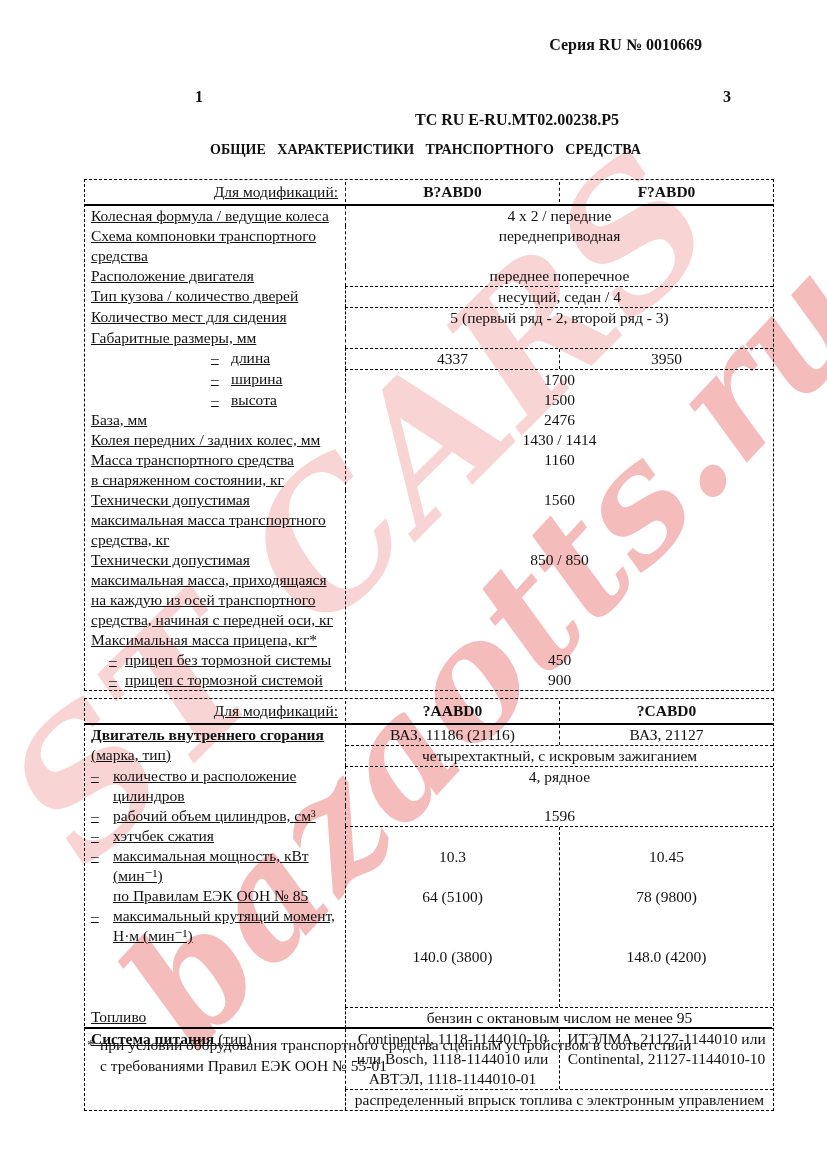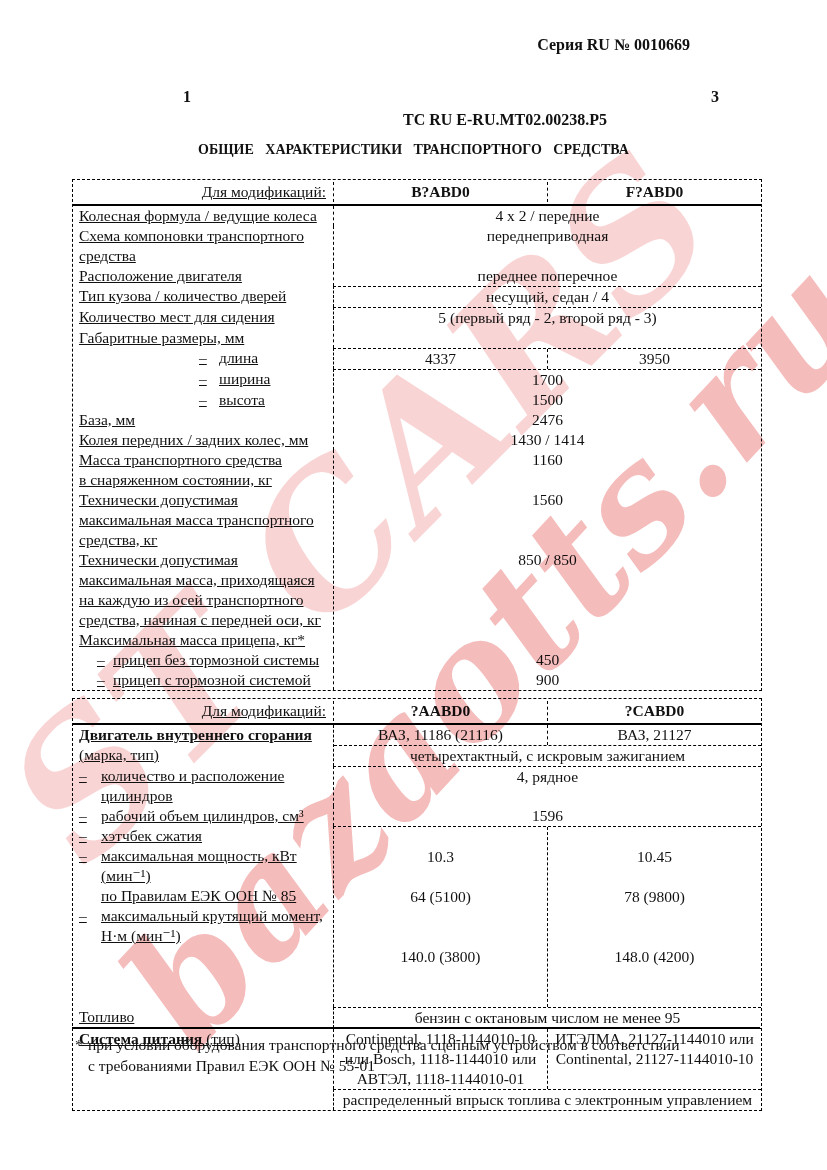--- a/index.html
+++ b/index.html
@@ -1,21 +1,21 @@
 <!DOCTYPE html>
 <html><head>
 <meta charset="utf-8">
 <style>
   html,body{margin:0;padding:0;}
   body{
     width:827px;height:1170px;position:relative;overflow:hidden;
     background:#ffffff;color:#111;
     font-family:"Liberation Serif","DejaVu Serif",serif;
   }
-  .abs{position:absolute;}
+  .abs{position:absolute;margin-left:12px;}
   
   .series{top:36px;left:0;width:690px;text-align:right;font-weight:bold;font-size:16px;}
   .pagenum{top:88px;font-weight:bold;font-size:16px;}
   .num1{left:183px;}
   .num3{left:711px;}
   .approval{top:111px;left:300px;width:410px;text-align:center;font-weight:bold;font-size:16px;}
   .sectitle{top:142px;left:0;width:827px;text-align:center;font-weight:bold;font-size:14px;word-spacing:8px;}
   
   .tables{top:179px;left:72px;width:690px;}
   .t{border:1px dashed #000;box-sizing:border-box;width:690px;}

